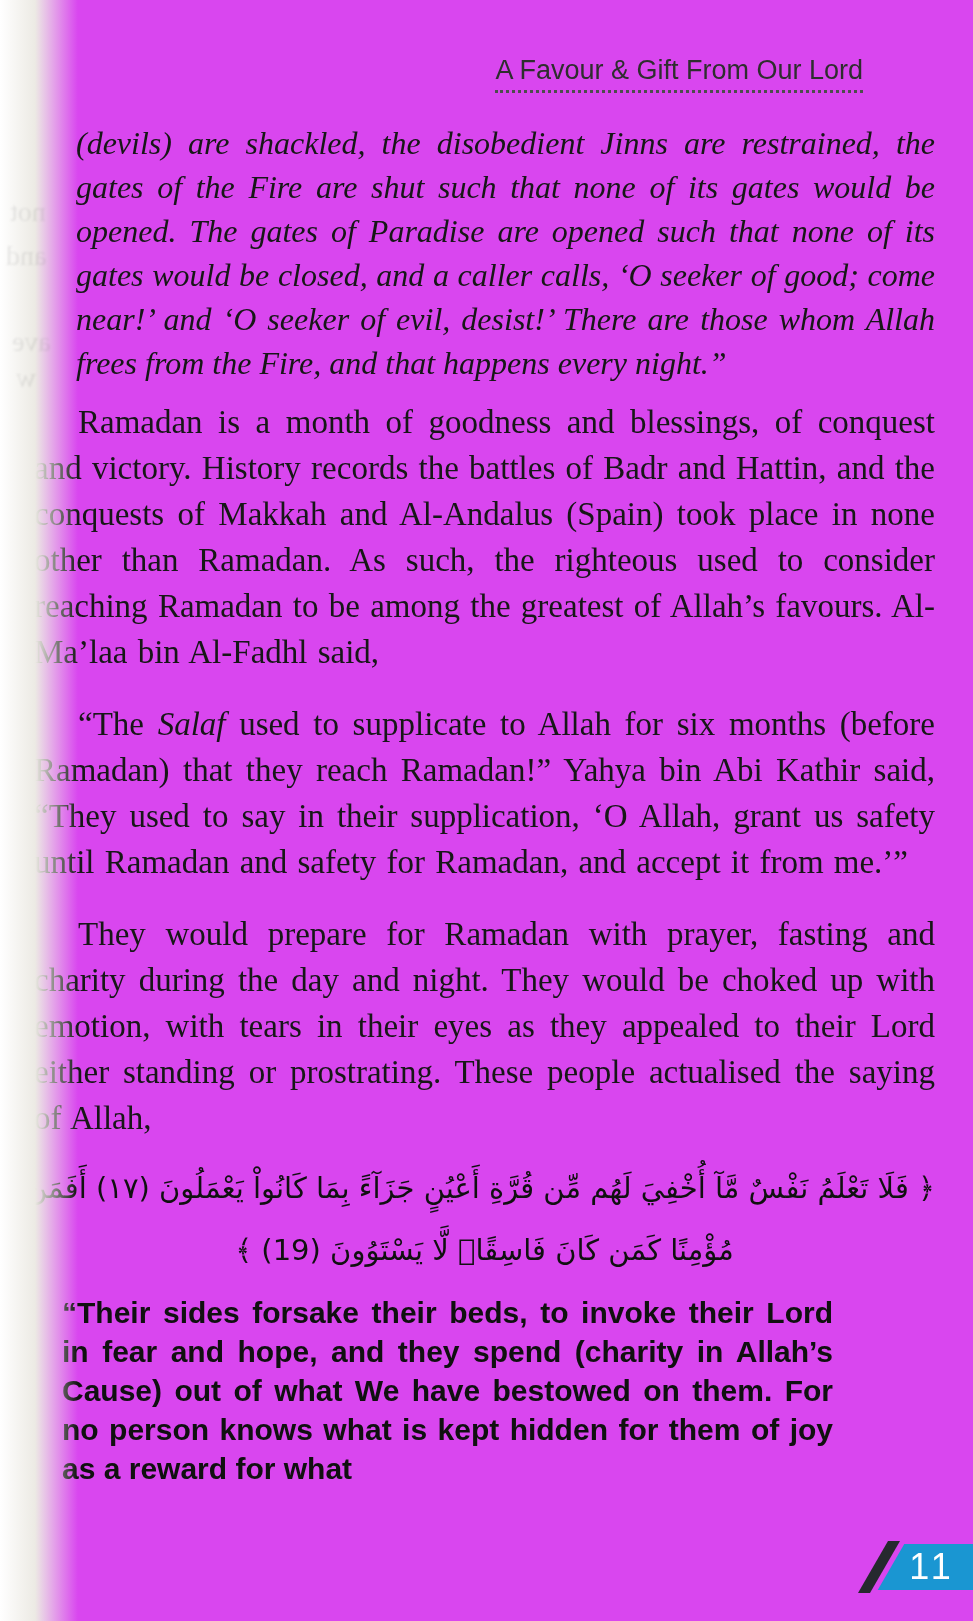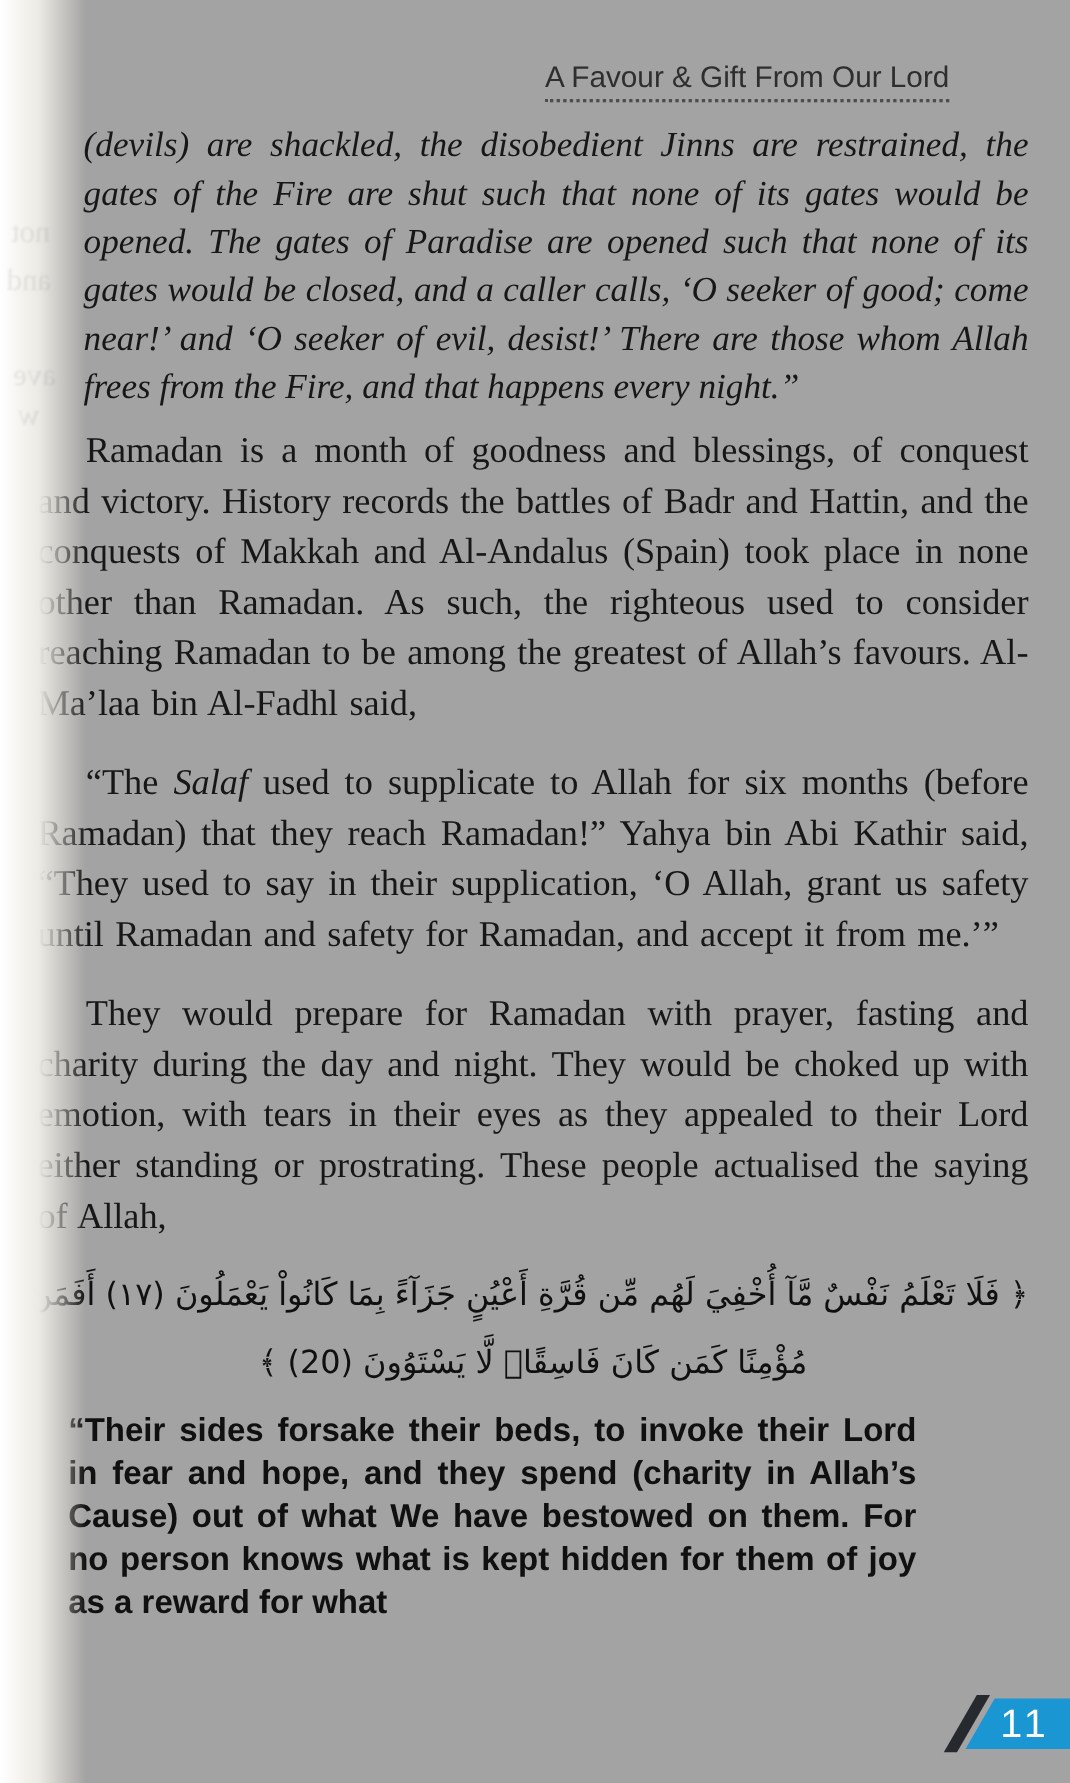--- a/index.html
+++ b/index.html
@@ -1,20 +1,20 @@
 <!DOCTYPE html>
 <html><head>
 <meta charset="utf-8">
 <style>
   html,body{margin:0;padding:0;background:#e8e6e2;}
   .page{
     position:relative;
     width:973px;height:1621px;
     margin:0 auto;
-    background:#a3a3a3;
+    background:#d946ef;
     overflow:hidden;
     color:#1b1b1b;
   }
   .gutter-shadow{
     position:absolute;left:0;top:0;bottom:0;width:78px;
     background:linear-gradient(90deg,#ffffff 0%,#eceae4 45%,rgba(248,246,241,0) 100%);
     pointer-events:none;
   }
   .bleed{
     position:absolute;
@@ -31,21 +31,21 @@
   .running-header{
     width:fit-content;
     margin:54px 110px 0 auto;
     font:400 27px/1.2 "Liberation Sans",sans-serif;
     color:#2e2e2e;
     padding-bottom:4px;
     border-bottom:3px dotted #4d4d4d;
   }
   main{padding:0 38px 0 34px;}
   .hadith-quote{
-    margin:16px 0 0 42px;
+    margin:28px 0 0 42px;
     font:italic 32px/44px "Liberation Serif",serif;
     text-align:justify;
     color:#171717;
   }
   .body-para{
     margin:14px 0 0 0;
     font:33px/46px "Liberation Serif",serif;
     text-align:justify;
     text-indent:44px;
     word-spacing:2px;
@@ -115,21 +115,21 @@
     <p class="hadith-quote">(devils) are shackled, the disobedient Jinns are restrained, the gates of the Fire are shut such that none of its gates would be opened. The gates of Paradise are opened such that none of its gates would be closed, and a caller calls, ‘O seeker of good; come near!’ and ‘O seeker of evil, desist!’ There are those whom Allah frees from the Fire, and that happens every night.”</p>
 
     <p class="body-para">Ramadan is a month of goodness and blessings, of conquest and victory. History records the battles of Badr and Hattin, and the conquests of Makkah and Al-Andalus (Spain) took place in none other than Ramadan. As such, the righteous used to consider reaching Ramadan to be among the greatest of Allah’s favours. Al-Ma’laa bin Al-Fadhl said,</p>
 
     <p class="body-para sp"><span>“The </span><i>Salaf</i><span> used to supplicate to Allah for six months (before Ramadan) that they reach Ramadan!” Yahya bin Abi Kathir said, “They used to say in their supplication, ‘O Allah, grant us safety until Ramadan and safety for Ramadan, and accept it from me.’”</span></p>
 
     <p class="body-para sp">They would prepare for Ramadan with prayer, fasting and charity during the day and night. They would be choked up with emotion, with tears in their eyes as they appealed to their Lord either standing or prostrating. These people actualised the saying of Allah,</p>
 
     <div class="arabic-block" dir="rtl">
       <div class="aline">﴿ فَلَا تَعْلَمُ نَفْسٌ مَّآ أُخْفِيَ لَهُم مِّن قُرَّةِ أَعْيُنٍ جَزَآءً بِمَا كَانُواْ يَعْمَلُونَ (١٧) أَفَمَن كَانَ</div>
-      <div class="aline">مُؤْمِنًا كَمَن كَانَ فَاسِقًاۚ لَّا يَسْتَوُونَ (20) ﴾</div>
+      <div class="aline">مُؤْمِنًا كَمَن كَانَ فَاسِقًاۚ لَّا يَسْتَوُونَ (19) ﴾</div>
     </div>
 
     <p class="translation-quote">“Their sides forsake their beds, to invoke their Lord in fear and hope, and they spend (charity in Allah’s Cause) out of what We have bestowed on them. For no person knows what is kept hidden for them of joy as a reward for what</p>
 
   </main>
 
   <div class="page-badge">
     <div class="badge-slash" style="background: rgb(38, 41, 46);"></div>
     <div class="badge-blue" style="background: rgb(26, 150, 210);">
       <span class="num">11</span>

